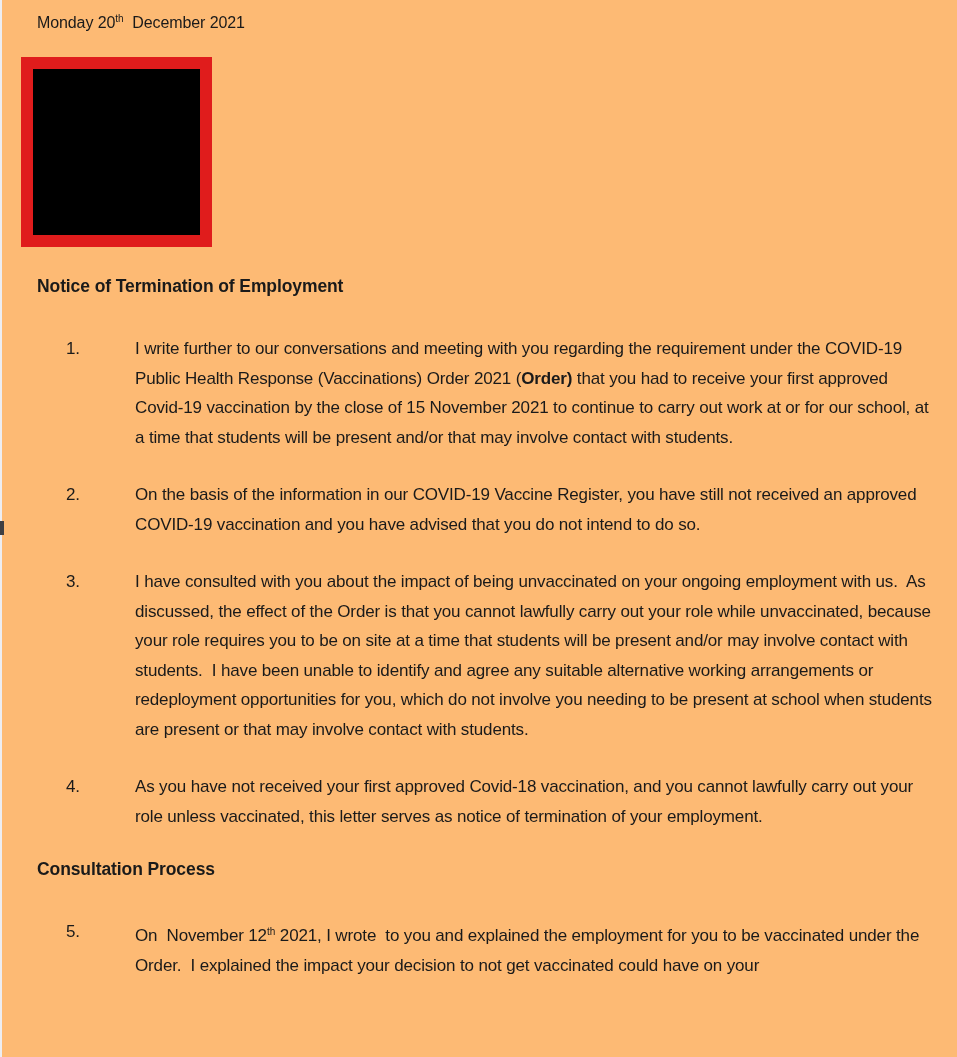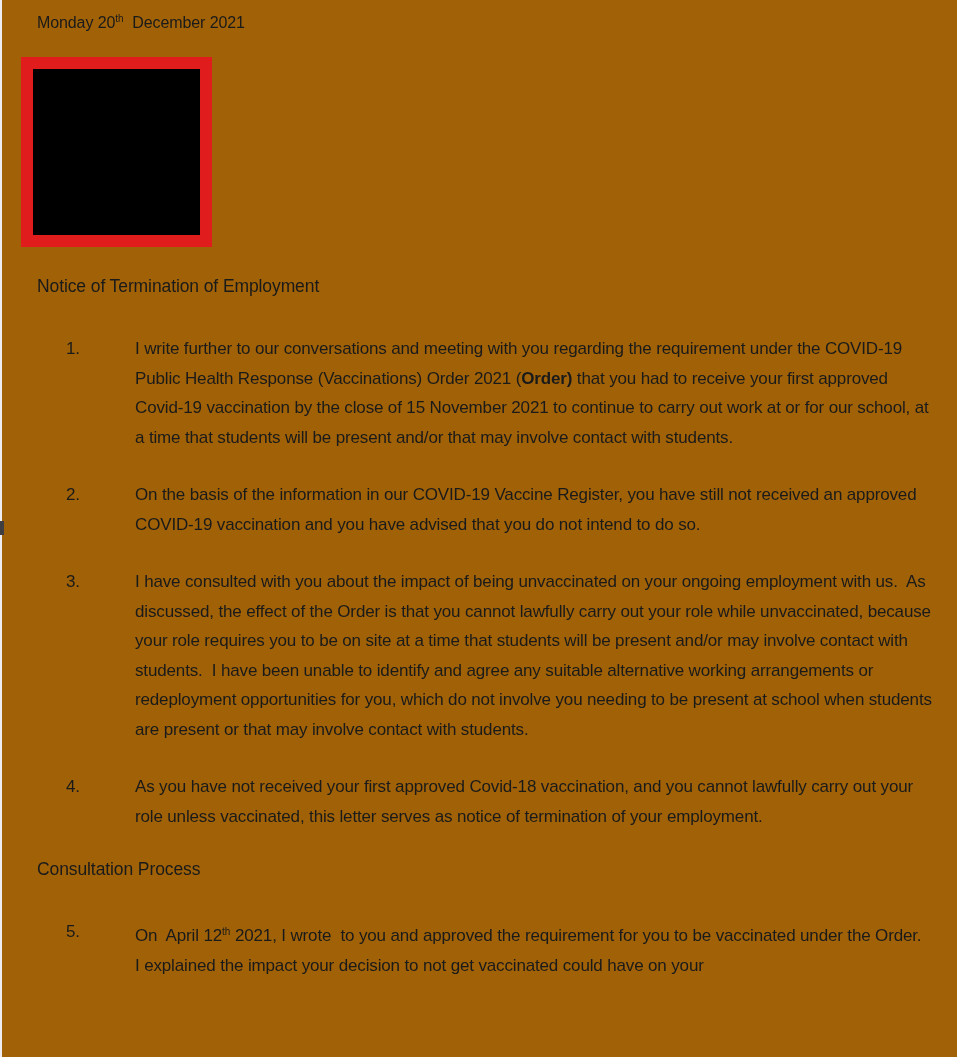--- a/index.html
+++ b/index.html
@@ -1,20 +1,20 @@
 <!DOCTYPE html>
 <html><head>
 <meta charset="utf-8">
 <style>
   html, body { margin: 0; padding: 0; background: #ffffff; }
   .page {
     position: relative;
     width: 957px;
     height: 1057px;
-    background: #a16207;
+    background: #fdba74;
     font-family: "Liberation Sans", sans-serif;
     color: #1a1a1a;
     overflow: hidden;
   }
   .scan-edge {
     position: absolute;
     left: 0; top: 0; bottom: 0;
     width: 2px;
     background: #ededf1;
   }
@@ -35,21 +35,21 @@
   .redaction-box {
     margin: 24px 0 0 21px;
     width: 167px;
     height: 166px;
     background: #000000;
     border: 12px solid #e01c1c;
   }
   .doc-heading {
     margin: 29px 0 0 37px;
     font-size: 17.5px;
-    font-weight: normal;
+    font-weight: bold;
     line-height: 21px;
     letter-spacing: -0.1px;
   }
   .doc-heading.second { margin-top: 16px; }
   .num-list { margin-top: 37px; }
   .num-item {
     display: flex;
     margin-left: 66px;
     margin-bottom: 28px;
     width: 869px;
@@ -102,16 +102,16 @@
       <span class="item-number">4.</span>
       <span class="item-text">As you have not received your first approved Covid-18 vaccination, and you cannot lawfully carry out your role unless vaccinated, this letter serves as notice of termination of your employment.</span>
     </div>
   </div>
 
   <div class="doc-heading second">Consultation Process</div>
 
   <div class="num-list">
     <div class="num-item">
       <span class="item-number">5.</span>
-      <span class="item-text"><span>On  April 12</span><span class="sup">th</span><span> 2021, I wrote  to you and approved the requirement for you to be vaccinated under the Order.  I explained the impact your decision to not get vaccinated could have on your</span></span>
+      <span class="item-text"><span>On  November 12</span><span class="sup">th</span><span> 2021, I wrote  to you and explained the employment for you to be vaccinated under the Order.  I explained the impact your decision to not get vaccinated could have on your</span></span>
     </div>
   </div>
 </div>
 
 </body></html>

